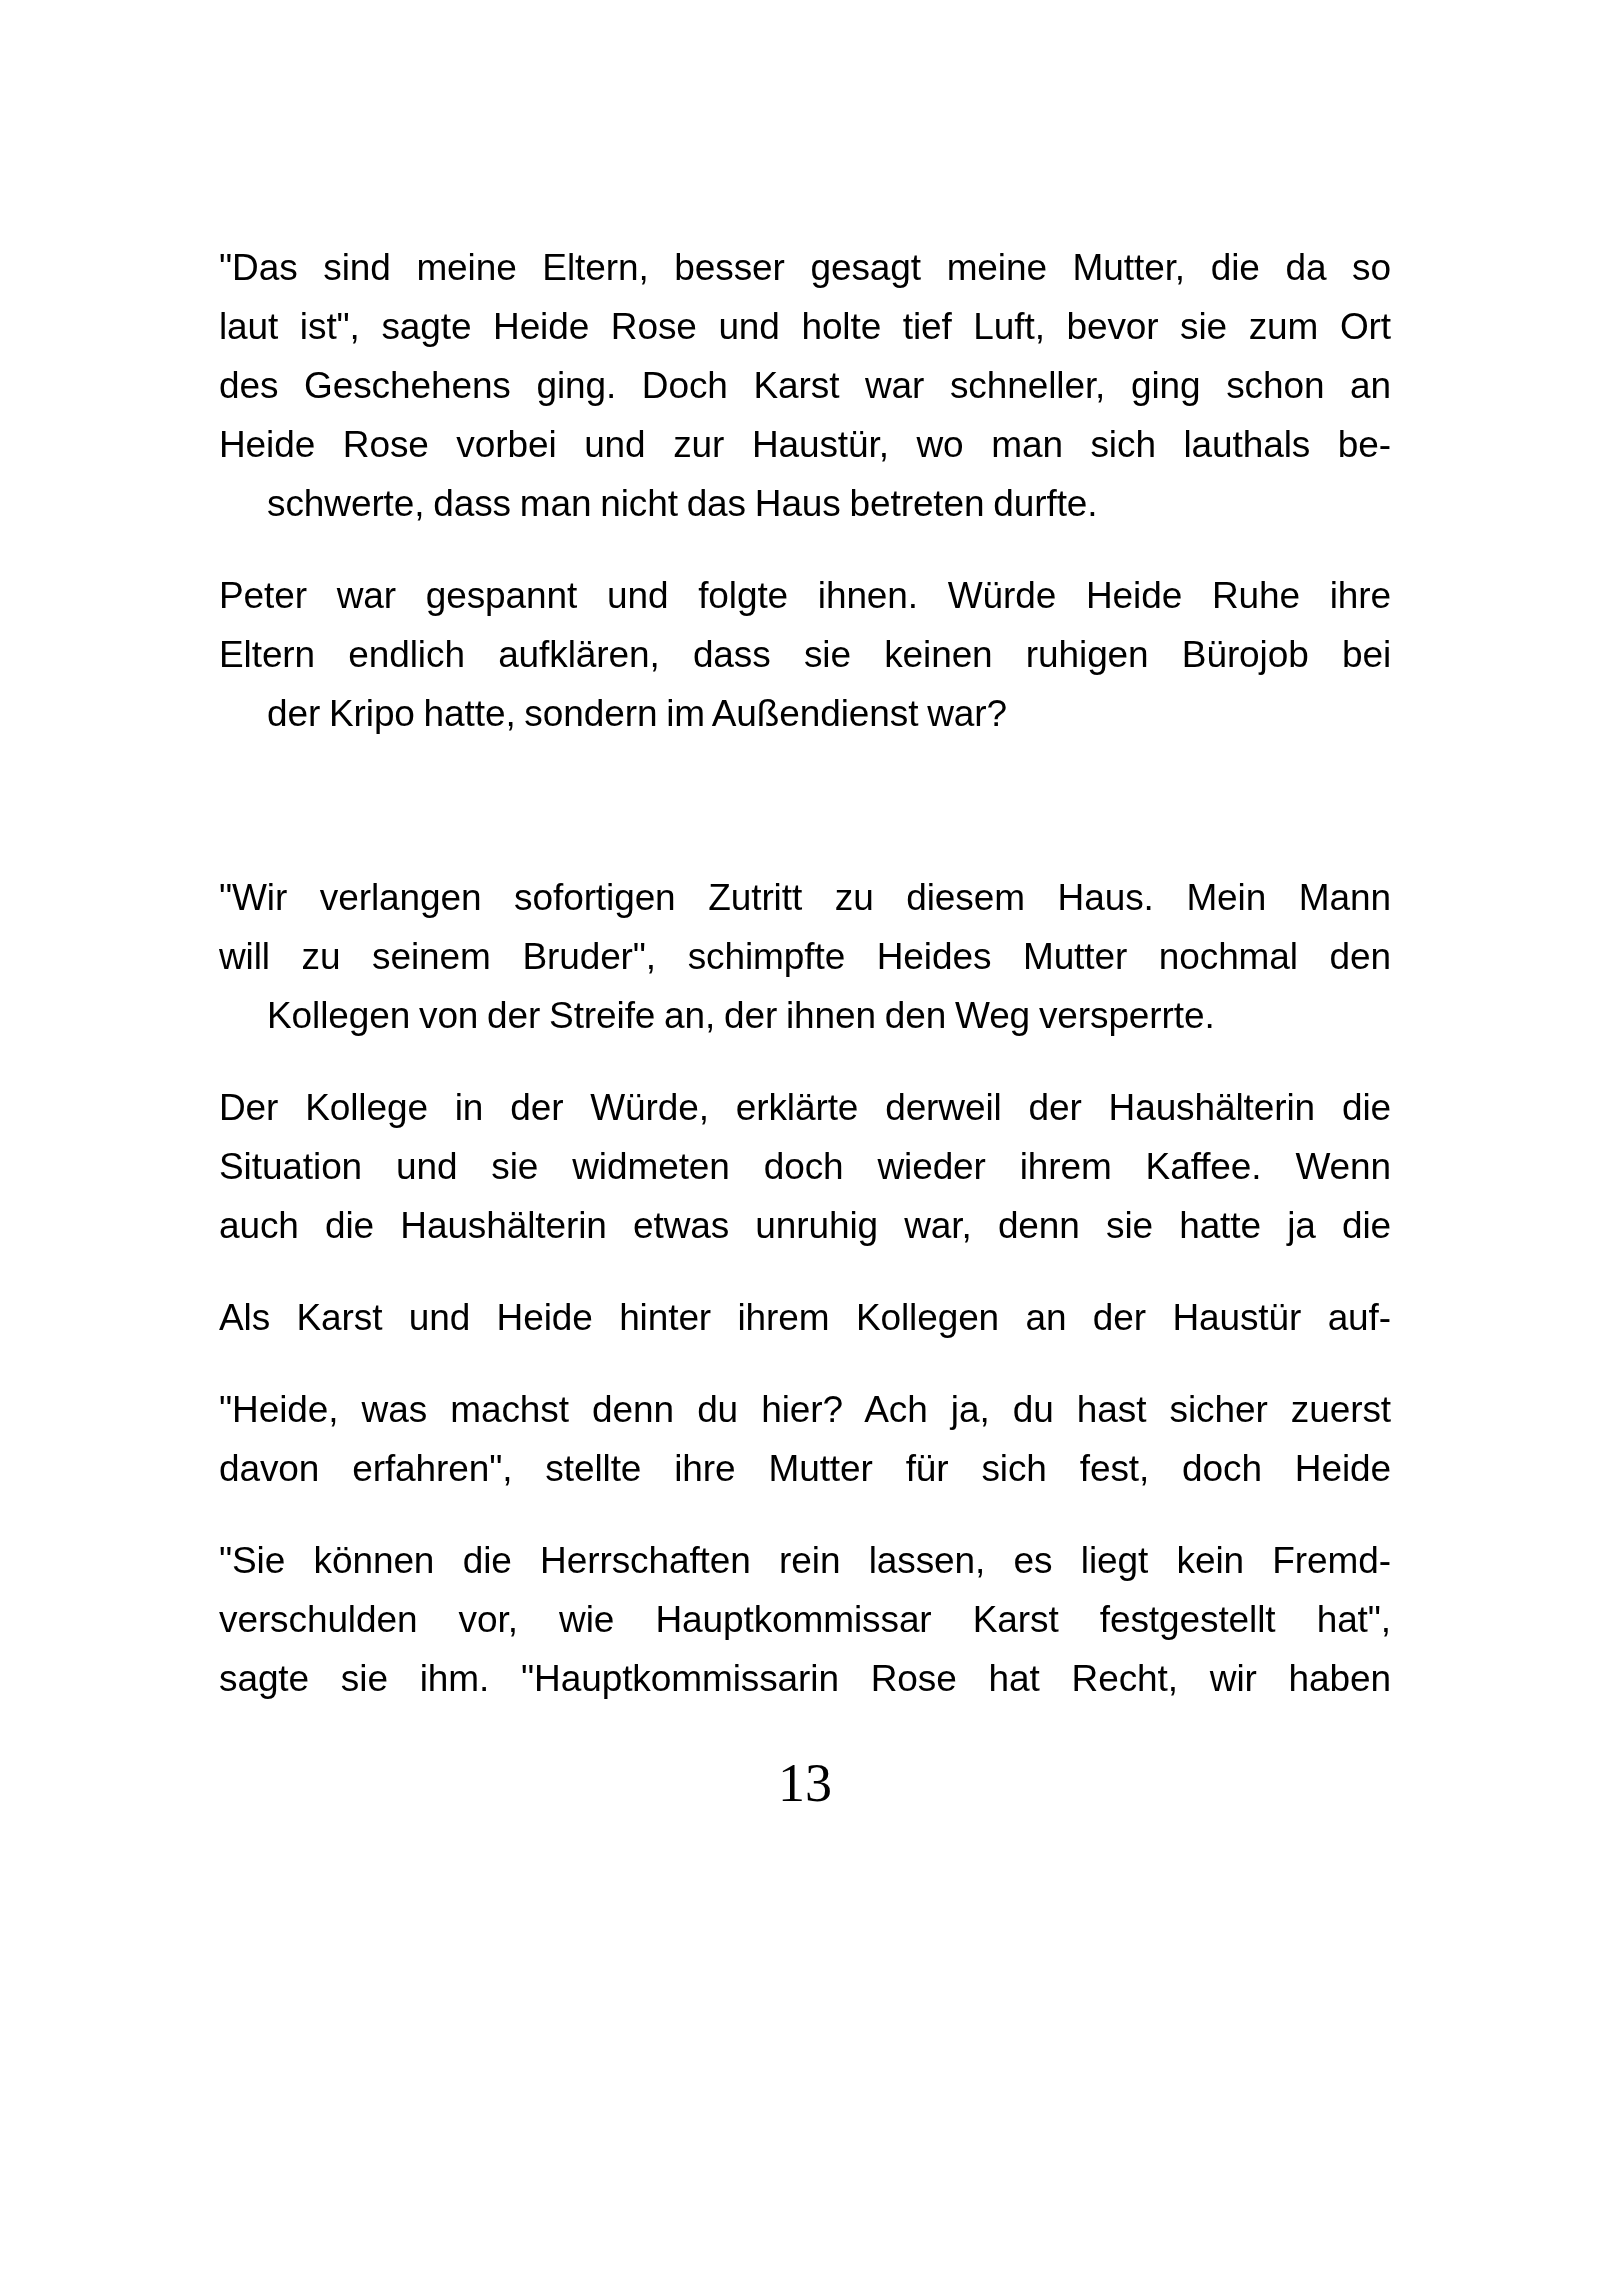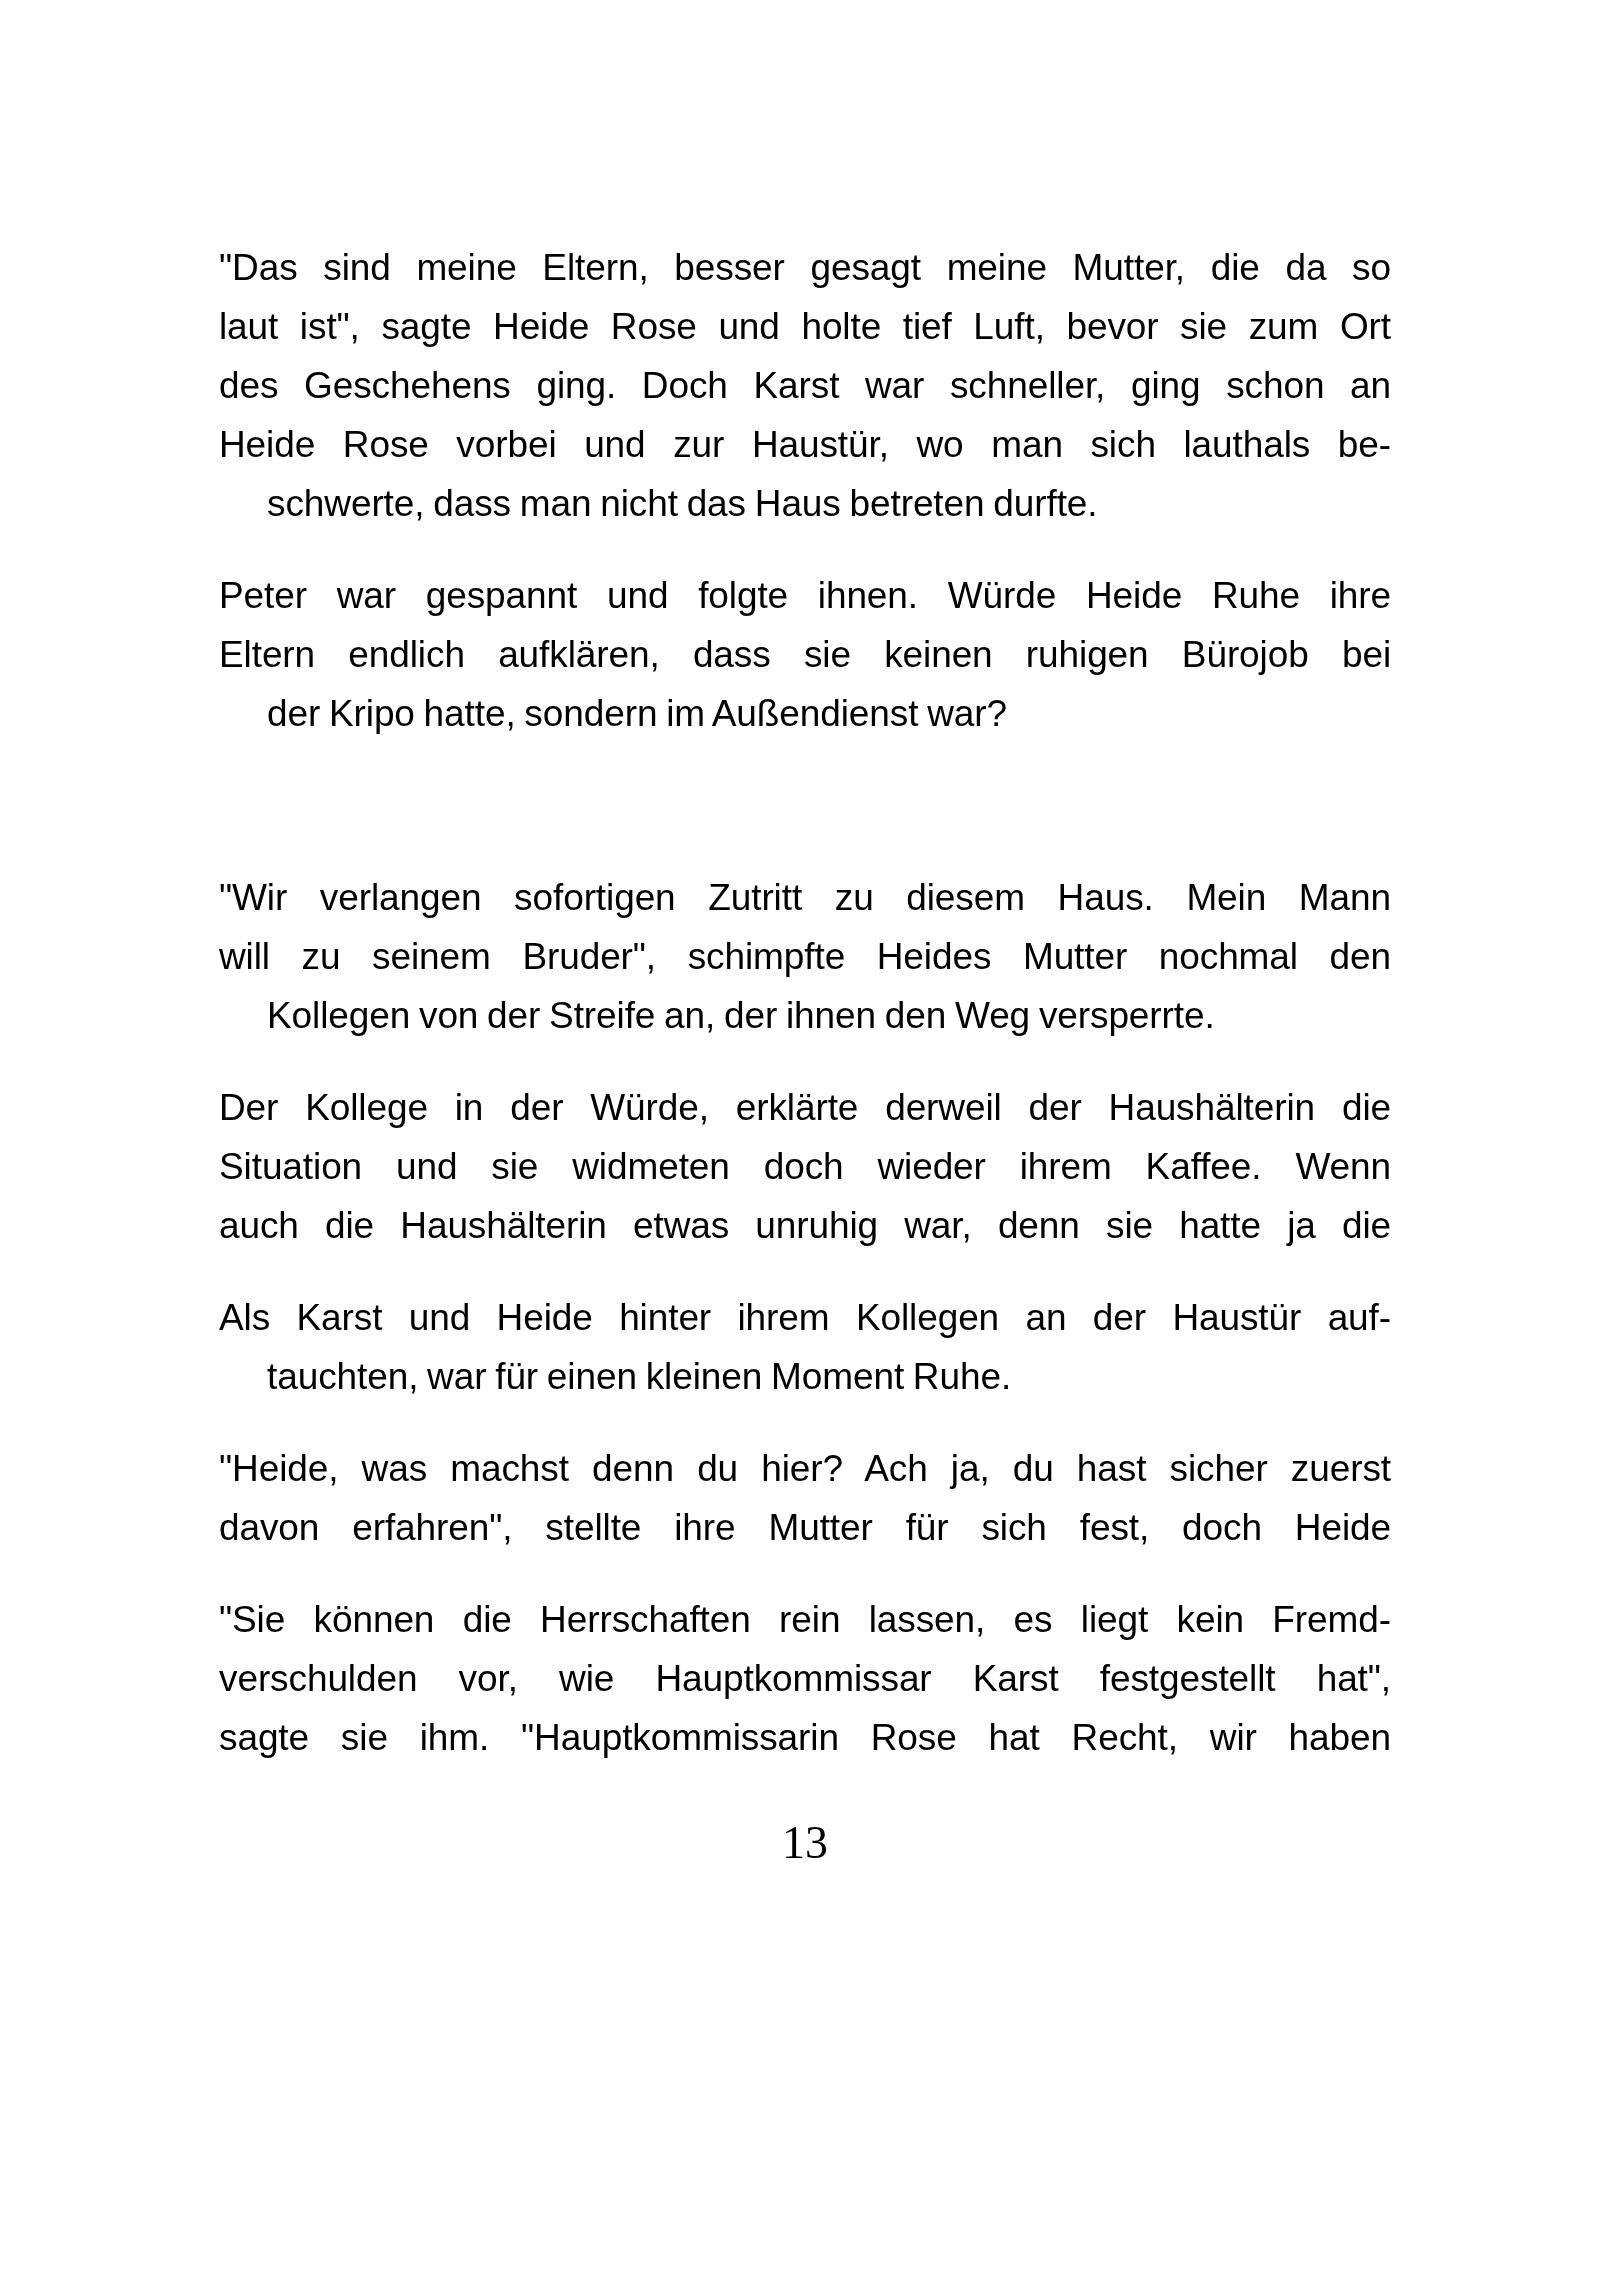--- a/index.html
+++ b/index.html
@@ -48,21 +48,21 @@
     margin-left: 48px;
   }
   .spacer {
     height: 59px;
     margin: 0 0 33px 0;
   }
   .page-number {
     margin-top: 46px;
     text-align: center;
     font-family: "Liberation Serif", "DejaVu Serif", serif;
-    font-size: 46px;
+    font-size: 54px;
     line-height: 59px;
   }
 </style>
 </head>
 <body>
 
 <div class="page">
   <div class="text-block">
 
     <div class="paragraph">
@@ -88,21 +88,20 @@
     </div>
 
     <div class="paragraph">
       <div class="line">Der Kollege in der Würde, erklärte derweil der Haushälterin die</div>
       <div class="line">Situation und sie widmeten doch wieder ihrem Kaffee. Wenn</div>
       <div class="line">auch die Haushälterin etwas unruhig war, denn sie hatte ja die</div>
     </div>
 
     <div class="paragraph">
       <div class="line">Als Karst und Heide hinter ihrem Kollegen an der Haustür auf-</div>
-      <div class="line last-left">tauchten, war für einen kleinen Moment Ruhe.</div>
     </div>
 
     <div class="paragraph">
       <div class="line">"Heide, was machst denn du hier? Ach ja, du hast sicher zuerst</div>
       <div class="line">davon erfahren", stellte ihre Mutter für sich fest, doch Heide</div>
     </div>
 
     <div class="paragraph">
       <div class="line">"Sie können die Herrschaften rein lassen, es liegt kein Fremd-</div>
       <div class="line">verschulden vor, wie Hauptkommissar Karst festgestellt hat",</div>

